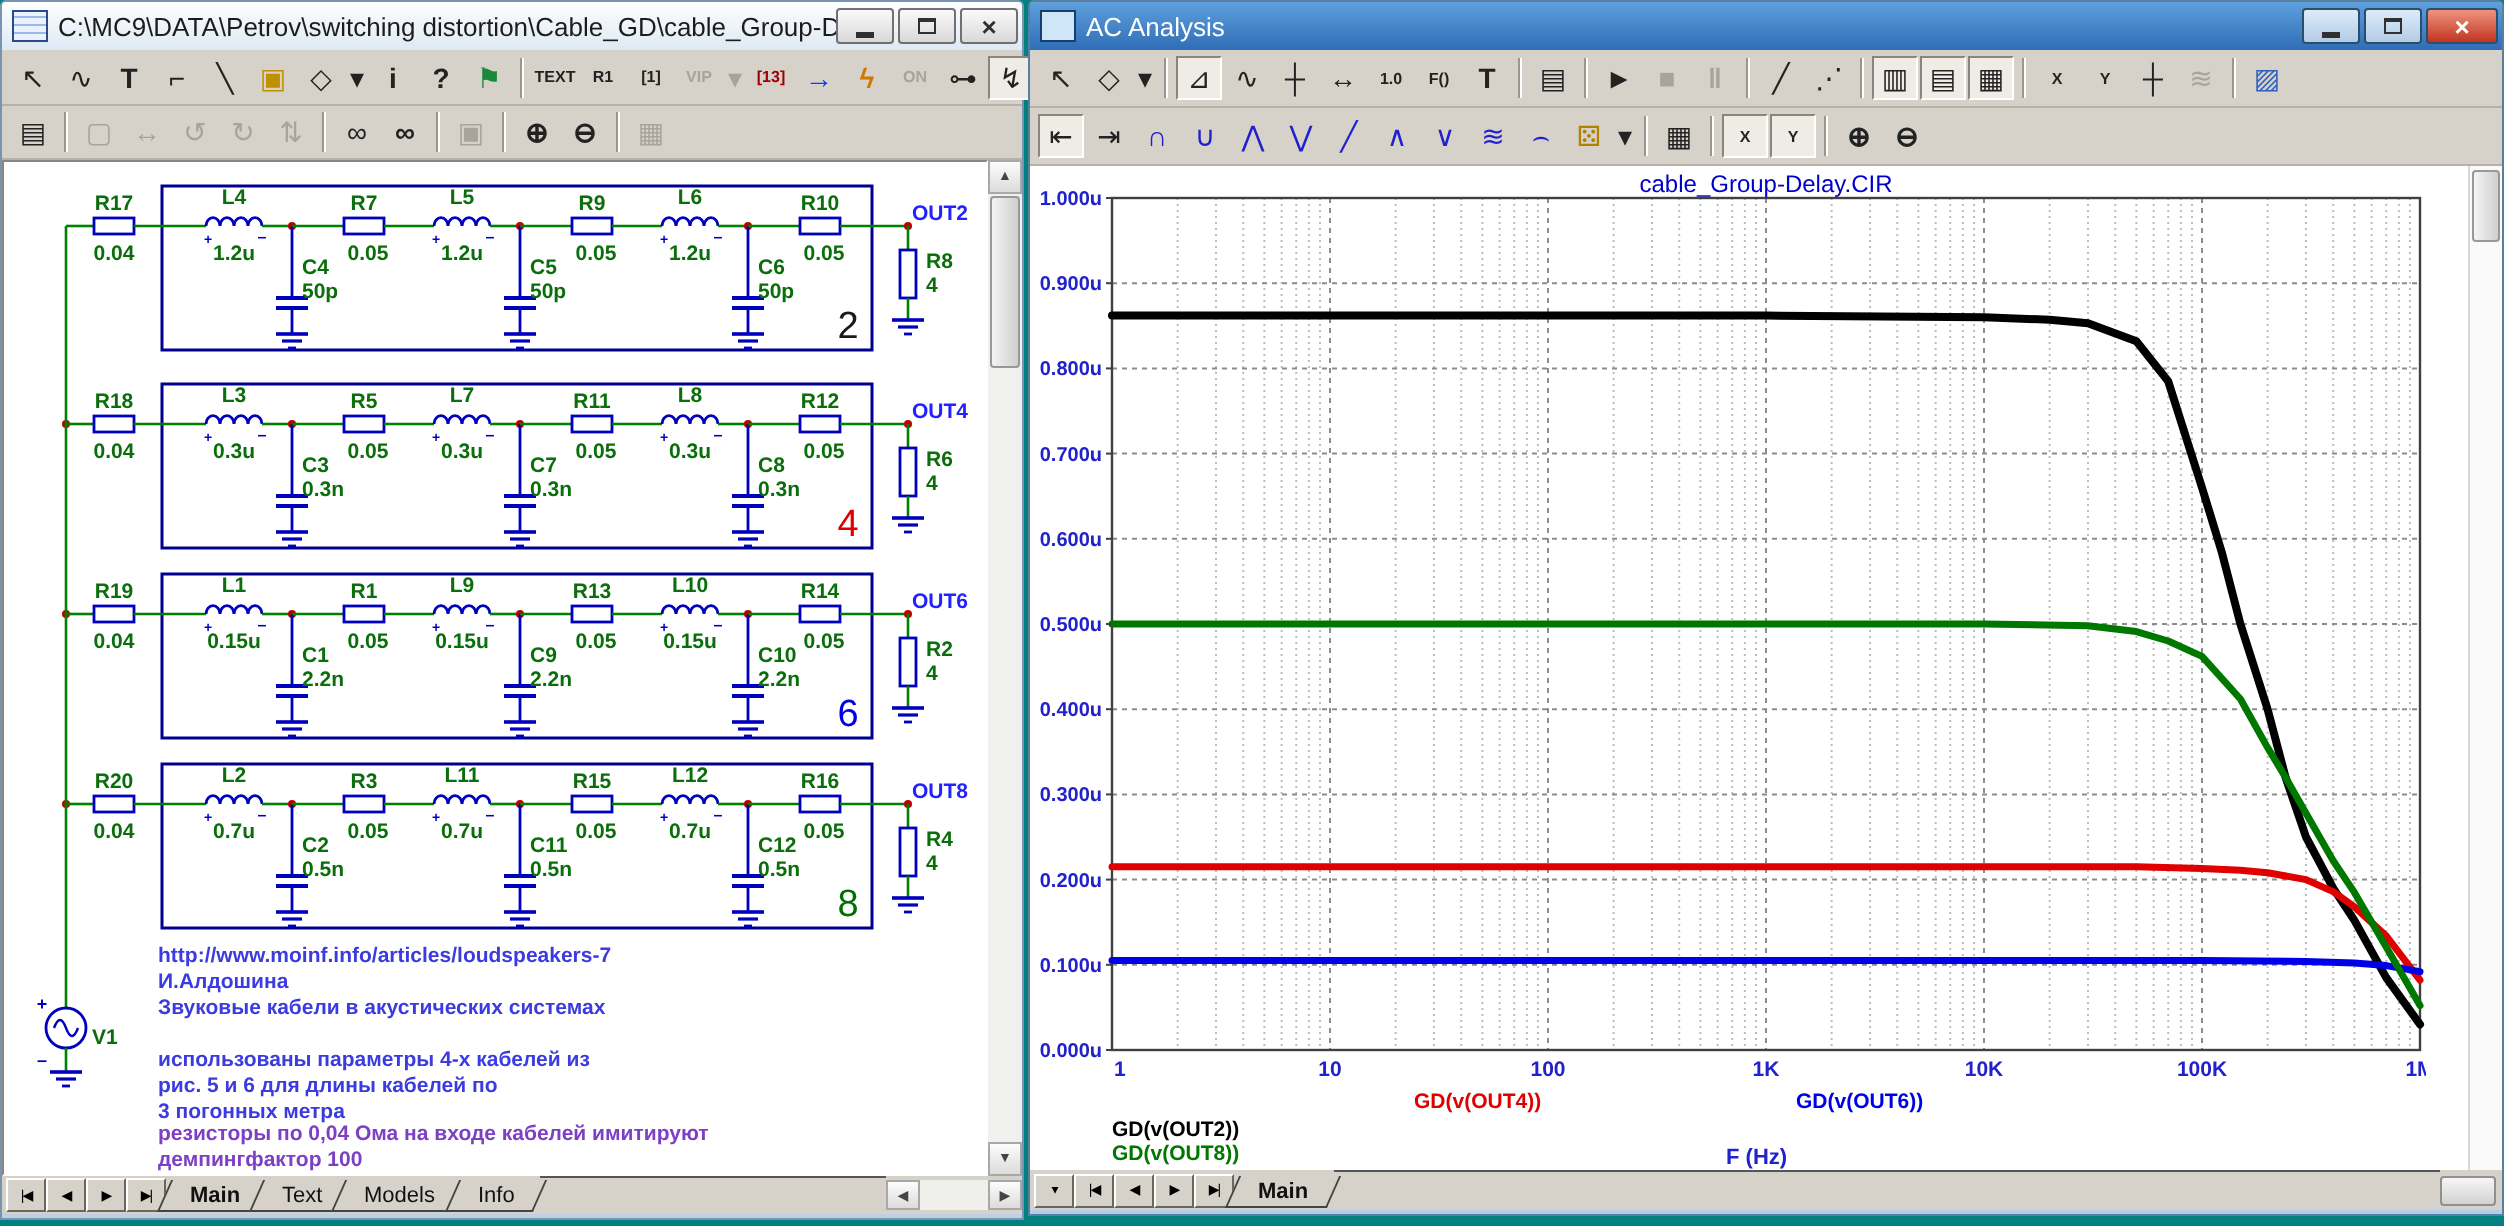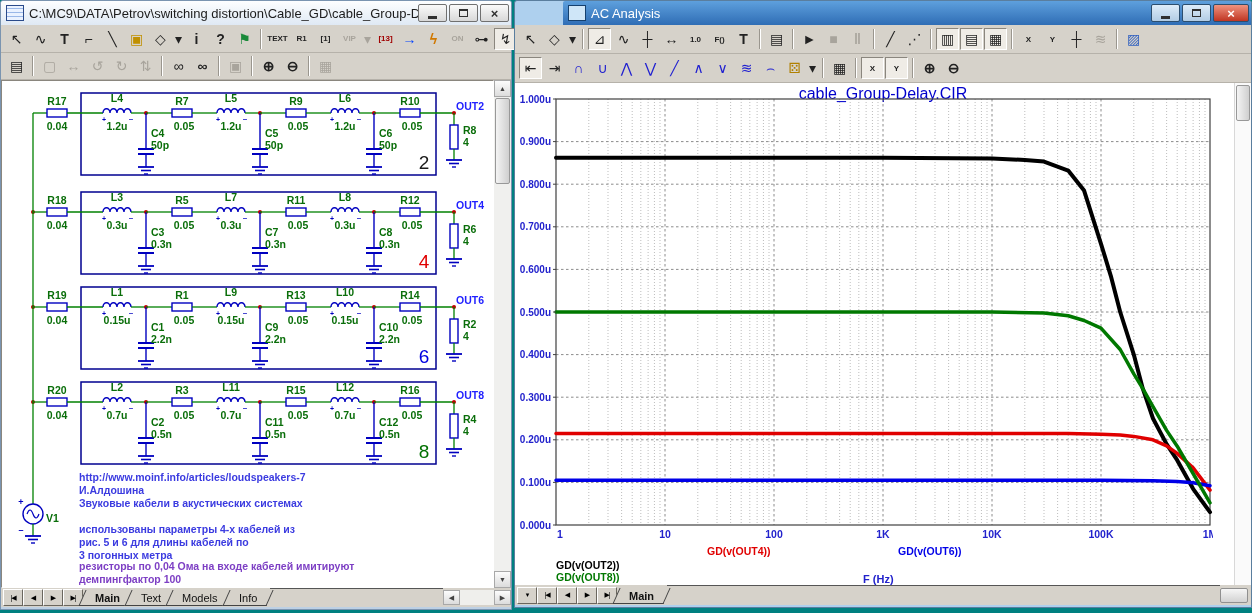--- a/index.html
+++ b/index.html
@@ -15,21 +15,21 @@
     background:#bdd0e4;border:1px solid #7a94b0;
     box-sizing:border-box;
   }
   .win-right{
     left:514px;top:0;width:738px;height:608px;
     background:#aed0ee;border:1px solid #5a7e9e;
     box-sizing:border-box;
   }
   .titlebar{height:24px;display:flex;align-items:center;padding:0 2px 0 5px;border-radius:2px 2px 0 0;}
   .win-left .titlebar{background:linear-gradient(#fdfeff,#dfe9f4);color:#1c1c1c;}
-  .win-right .titlebar{background:linear-gradient(#5ea0dd,#2f6db5);color:#fff;margin-left:48px;}
+  .win-right .titlebar{background:linear-gradient(#5ea0dd,#2f6db5);color:#fff;}
   .title-text{font-size:13px;margin-left:5px;white-space:nowrap;overflow:hidden;}
   .win-icon{width:16px;height:14px;flex:0 0 auto;border:1px solid #2a4a8a;background:
     repeating-linear-gradient(0deg,#eaf2ff 0 3px,#9ab8e8 3px 4px),
     #eaf2ff;}
   .cap-btns{display:flex;gap:2px;margin-left:auto;}
   .cap-btn{width:27px;height:16px;border:1px solid #707070;border-radius:2px;
     background:linear-gradient(#fafafa,#d8d8d8);display:flex;align-items:center;justify-content:center;}
   .win-right .cap-btn{border-color:#2c4e6e;background:linear-gradient(#ddecf9,#b2cce4);}
   .cap-btn.close-red{width:34px;background:linear-gradient(#ef937f,#c03522);}
   .gmin{width:9px;height:3px;background:#303030;margin-top:8px;}
@@ -65,21 +65,21 @@
   .sheet-tab{height:15px;padding:0 12px;border:1px solid #444;border-top:none;transform:skewX(-24deg);
     display:flex;align-items:center;background:#d6d2ca;margin-left:-5px;}
   .sheet-tab span{transform:skewX(24deg);font-size:11px;color:#111;}
   .sheet-tab.active span{font-weight:bold;}
   .tab-baseline{flex:1 1 auto;border-top:1px solid #555;height:0;align-self:flex-start;margin-top:0px;}
   .hs-thumb{width:26px;height:13px;background:linear-gradient(#f6f6f6,#d2d2d2);border:1px solid #909090;border-radius:2px;margin-right:3px;}
 
   
   .chart-region{position:relative;background:#fff;width:698px;height:502px;flex:1 1 auto;}
   .chart-title{position:absolute;top:2px;left:41px;width:654px;text-align:center;
-    font-size:16px;color:#0000cc;}
+    font-size:12px;color:#0000cc;}
   .chart-legend-item{position:absolute;font-size:10.5px;font-weight:bold;}
   .chart-xlabel{position:absolute;font-size:11px;font-weight:bold;color:#2222cc;}
   .chart-vscroll{width:16px;background:#fafafa;border-left:1px solid #d8d8d8;position:relative;flex:0 0 auto;}
 
   svg text{font-family:"Liberation Sans", sans-serif;}
 </style>
 </head>
 <body>
 
 <div class="window win-left">

